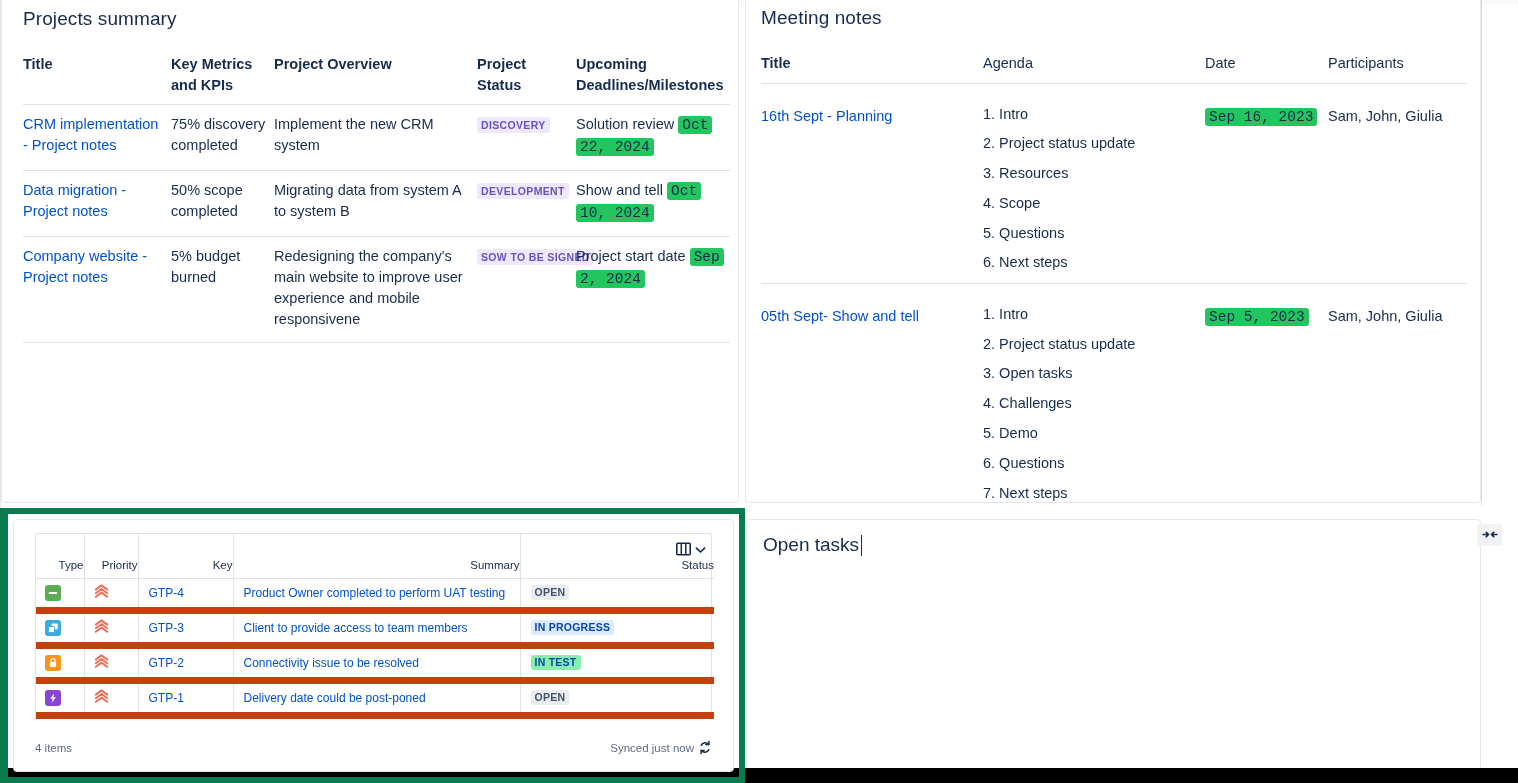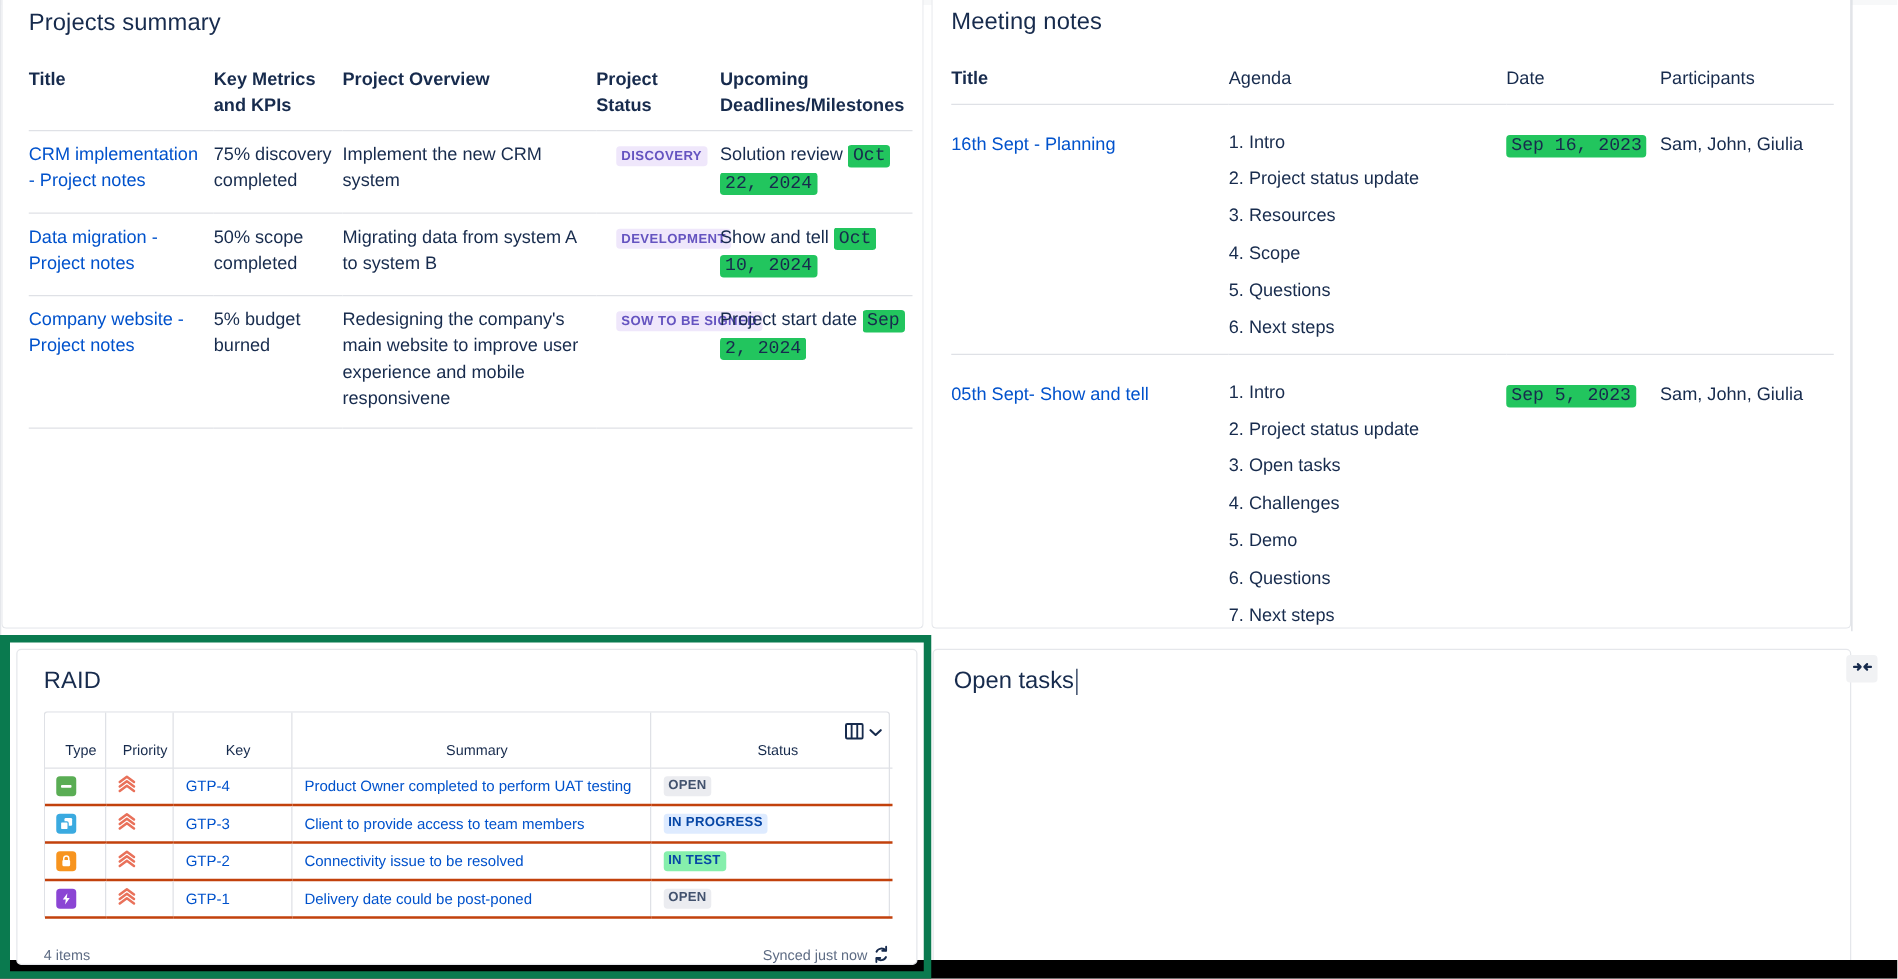--- a/index.html
+++ b/index.html
@@ -109,21 +109,20 @@
     display: inline-block;
     background: #efe7fb;
     color: #6554c0;
     font-size: 10.5px;
     font-weight: 700;
     letter-spacing: .35px;
     padding: 2px 4px 1px 4px;
     border-radius: 3px;
     white-space: nowrap;
     line-height: 1.25;
-    margin-left: 16px;
   }
 
   .date-chip {
     display: inline;
     background: #22c55e;
     color: #172b4d;
     border-radius: 3px;
     padding: 1px 4px;
     white-space: normal;
     box-decoration-break: clone;
@@ -191,38 +190,38 @@
     table-layout: fixed;
   }
   table.raid-table col.r-type { width: 48px; }
   table.raid-table col.r-prio { width: 54px; }
   table.raid-table col.r-key  { width: 95px; }
   table.raid-table col.r-sum  { width: 287px; }
   table.raid-table col.r-stat { width: 194px; }
 
   table.raid-table thead th {
     vertical-align: bottom;
-    text-align: center;
+    text-align: right;
     font-size: 11.5px;
     font-weight: 400;
     color: #172b4d;
     padding: 0 0 7px 10px;
     height: 44px;
     border-right: 1px solid #dfe1e6;
     border-bottom: 1px solid #dfe1e6;
     position: relative;
   }
   table.raid-table thead th:last-child { border-right: none; }
   table.raid-table tbody td {
     font-size: 12px;
     color: #172b4d;
     padding: 5px 0 5px 10px;
     height: 23px;
     border-right: 1px solid #dfe1e6;
-    border-bottom: 2px solid #c2410c;
+    border-bottom: 7px solid #c2410c;
     vertical-align: middle;
   }
   table.raid-table tbody td:last-child { border-right: none; }
   table.raid-table tbody td.cell-key a,
   table.raid-table tbody td.cell-sum a {
     color: #0052cc;
     font-size: 12px;
     text-decoration: none;
     cursor: pointer;
   }
@@ -431,21 +430,20 @@
             </ul>
           </td>
           <td><span class="date-chip">Oct 24, 2023</span></td>
           <td>Sam, John, Giulia</td>
         </tr>
       </tbody>
     </table>
   </div>
 
   <div class="card" id="raid-card">
-    <div class="panel-title">RAID</div>
 
     <div class="raid-table-wrap">
       <table class="raid-table">
         <colgroup>
           <col class="r-type">
             <col class="r-prio">
             <col class="r-key">
             <col class="r-sum">
             <col class="r-stat">
         </colgroup>

